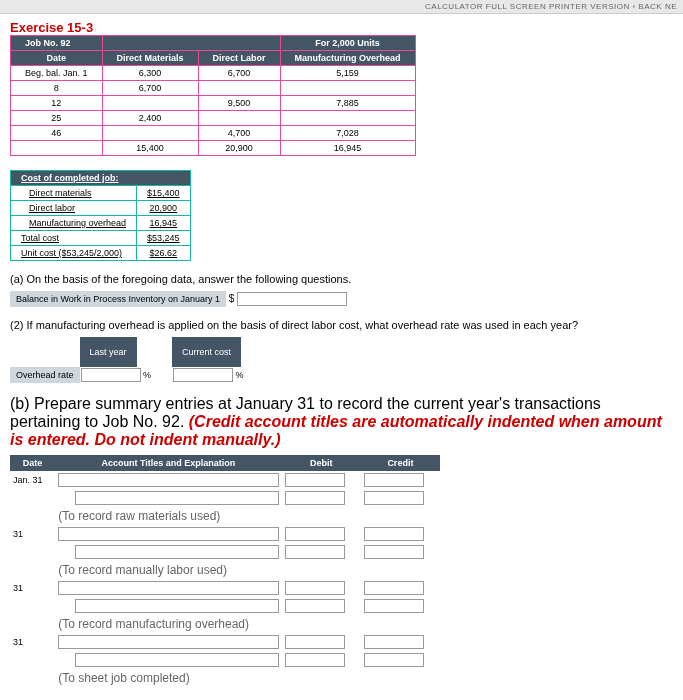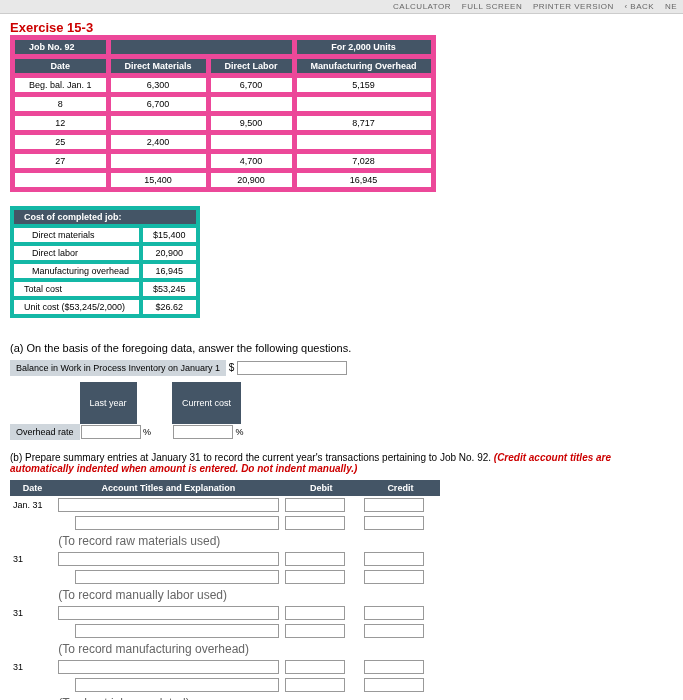--- a/index.html
+++ b/index.html
@@ -1,33 +1,33 @@
 <!DOCTYPE html>
 <html><head>
 <meta charset="utf-8">
 <style>
   * { box-sizing: border-box; }
   body { margin:0; font-family: Arial, sans-serif; font-size:10px; color:#000; background:#fff; width:683px; }
   .topbar { background:#e8e8e8; border-bottom:1px solid #ccc; padding:2px 6px; text-align:right; font-size:8px; color:#666; letter-spacing:0.5px; }
-  .topbar span { margin-left:8px; cursor:pointer; }
+  .topbar span { margin-left:0; cursor:pointer; }
   .content { padding:6px 10px; }
   .ex-title { color:#c00; font-weight:bold; font-size:13px; }
   .desc { font-size:12px; margin:4px 0 10px; }
   table.jobtbl { border-collapse:collapse; font-size:9px; }
-  table.jobtbl th, table.jobtbl td { border:5px solid #ec4899; padding:2px 14px; text-align:center; }
+  table.jobtbl th, table.jobtbl td { border:1px solid #ec4899; padding:2px 14px; text-align:center; }
   .hdr { background:#456; color:#fff; font-weight:bold; font-size:9px; }
   .right { text-align:center; }
   .left { text-align:left !important; }
   .costtbl { border-collapse:collapse; font-size:9px; margin-top:14px; }
-  .costtbl td { border:4px solid #14b8a6; padding:2px 10px; }
-  .qtext { font-size:11px; margin:24px 0 6px; }
+  .costtbl td { border:1px solid #14b8a6; padding:2px 10px;text-decoration:underline; }
+  .qtext { font-size:11px; margin:12px 0 6px; }
   .inlineq { font-size:9px; background:#cfd6dc; padding:3px 6px; display:inline-block; }
   .ovr { margin-top:6px; }
-  .ovrhdr { background:#456; color:#fff; font-size:9px; padding:16px 10px; display:inline-block; }
-  .recinstr { font-size:10px; margin:12px 0 6px; }
+  .ovrhdr { background:#456; color:#fff; font-size:9px; padding:10px 10px; display:inline-block; }
+  .recinstr { font-size:16px; margin:12px 0 6px; }
   .red { color:#c00; font-style:italic; font-weight:bold; }
   table.entry { border-collapse:collapse; font-size:9px; width:430px; }
   table.entry th { background:#456; color:#fff; padding:3px 6px; font-size:9px; }
   table.entry td { padding:2px 3px; }
   input.txt { width:100%; font-size:9px; padding:1px; border:1px solid #999; background:#fff; }
   input.amt { width:60px; font-size:9px; padding:1px; border:1px solid #999; background:#fff; }
   .hint { font-size:12px; color:#666; padding-left:20px; }
   .linkline { font-size:9px; margin-top:8px; }
   .linkline a { color:#2a6ea0; text-decoration:none; }
   .dollar { font-family: Arial; }
@@ -68,30 +68,30 @@
     <tr>
           <td class="right">8</td>
           <td class="right">6,700</td>
           <td></td>
           <td></td>
         </tr>
     <tr>
           <td class="right">12</td>
           <td></td>
           <td class="right">9,500</td>
-          <td class="right">8,717</td>
+          <td class="right">7,885</td>
         </tr>
     <tr>
           <td class="right">25</td>
           <td class="right">2,400</td>
           <td></td>
           <td></td>
         </tr>
     <tr>
-          <td class="right">27</td>
+          <td class="right">46</td>
           <td></td>
           <td class="right">4,700</td>
           <td class="right">7,028</td>
         </tr>
     <tr>
           <td></td>
           <td class="right">15,400</td>
           <td class="right">20,900</td>
           <td class="right">16,945</td>
         </tr>
@@ -126,20 +126,21 @@
   </tbody>
     </table>
 
   <div class="qtext">(a) On the basis of the foregoing data, answer the following questions.</div>
   <div>
     <span class="inlineq">Balance in Work in Process Inventory on January 1</span>
     <span> $</span>
     <input class="amt" style="width: 110px;">
   </div>
 
+  <div class="qtext">(2) If manufacturing overhead is applied on the basis of direct labor cost, what overhead rate was used in each year?</div>
   <div class="ovr">
     <table style="border-collapse:collapse;font-size:9px">
       <tbody>
           <tr>
         <td></td>
         <td class="ovrhdr">Last year</td>
         <td style="width:20px"></td>
         <td class="ovrhdr">Current cost</td>
       </tr>
       <tr>

